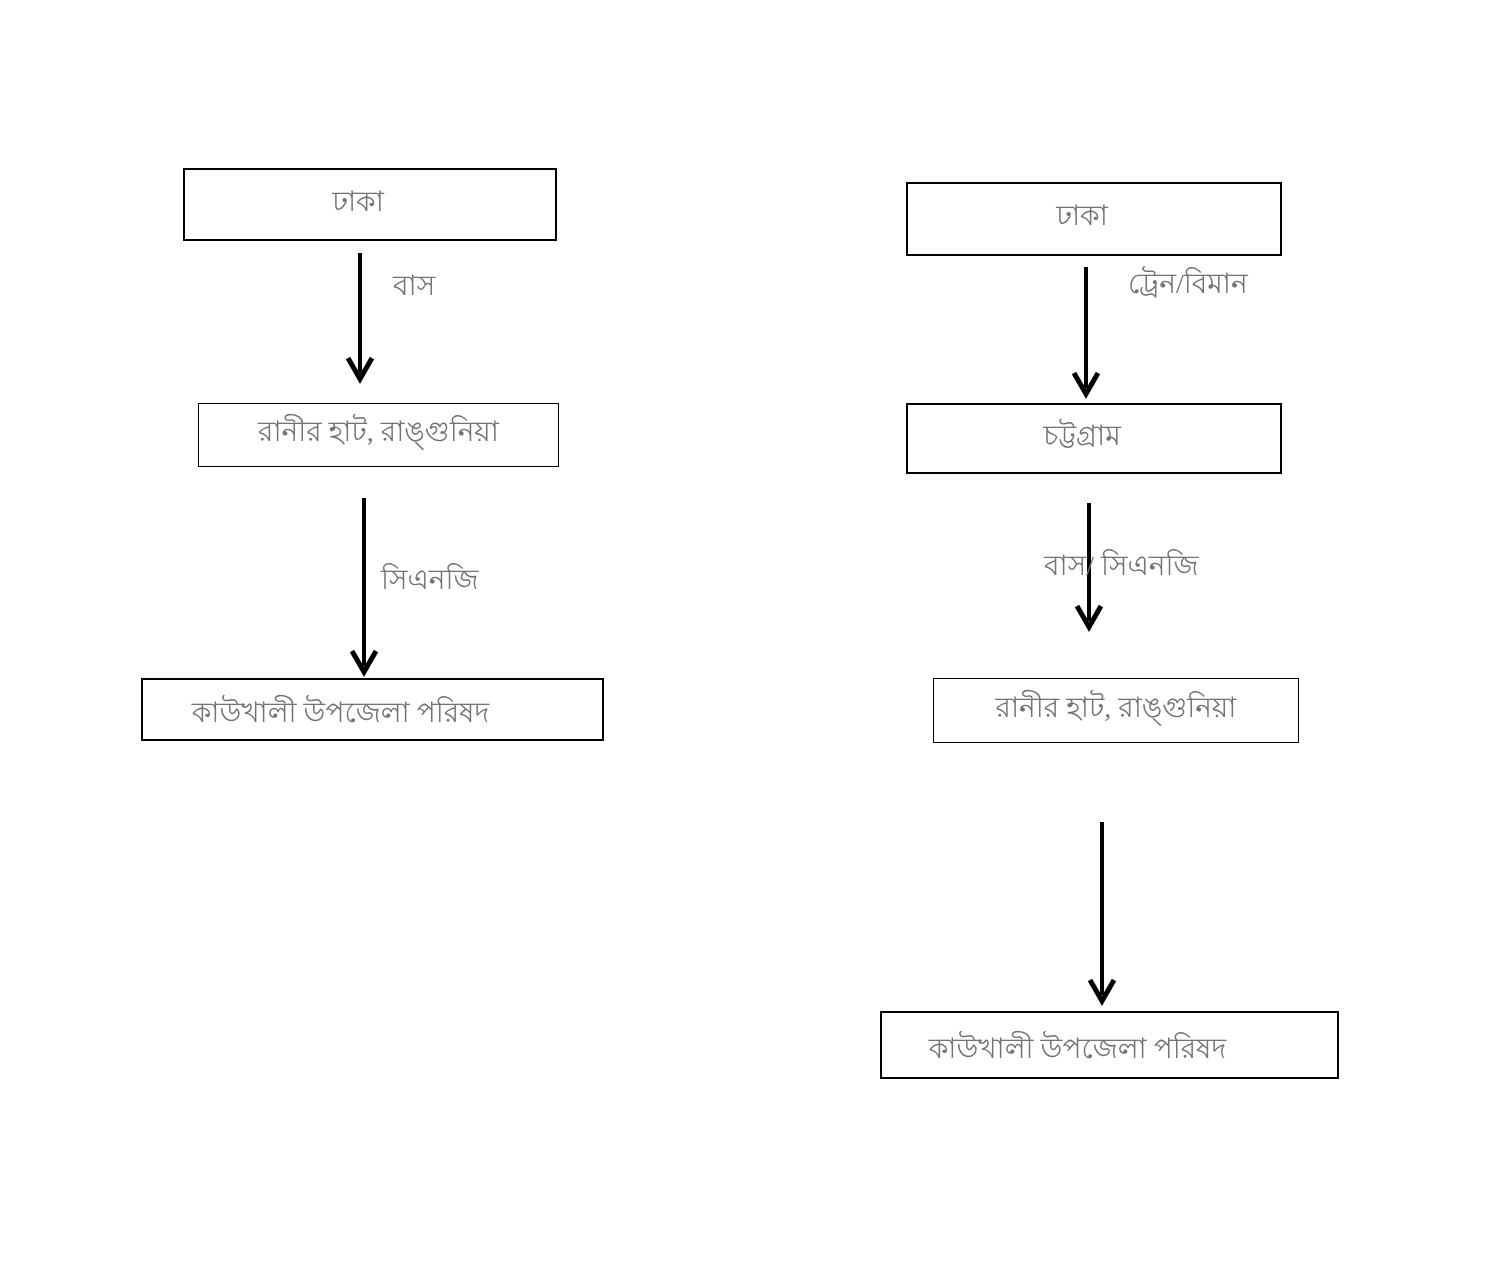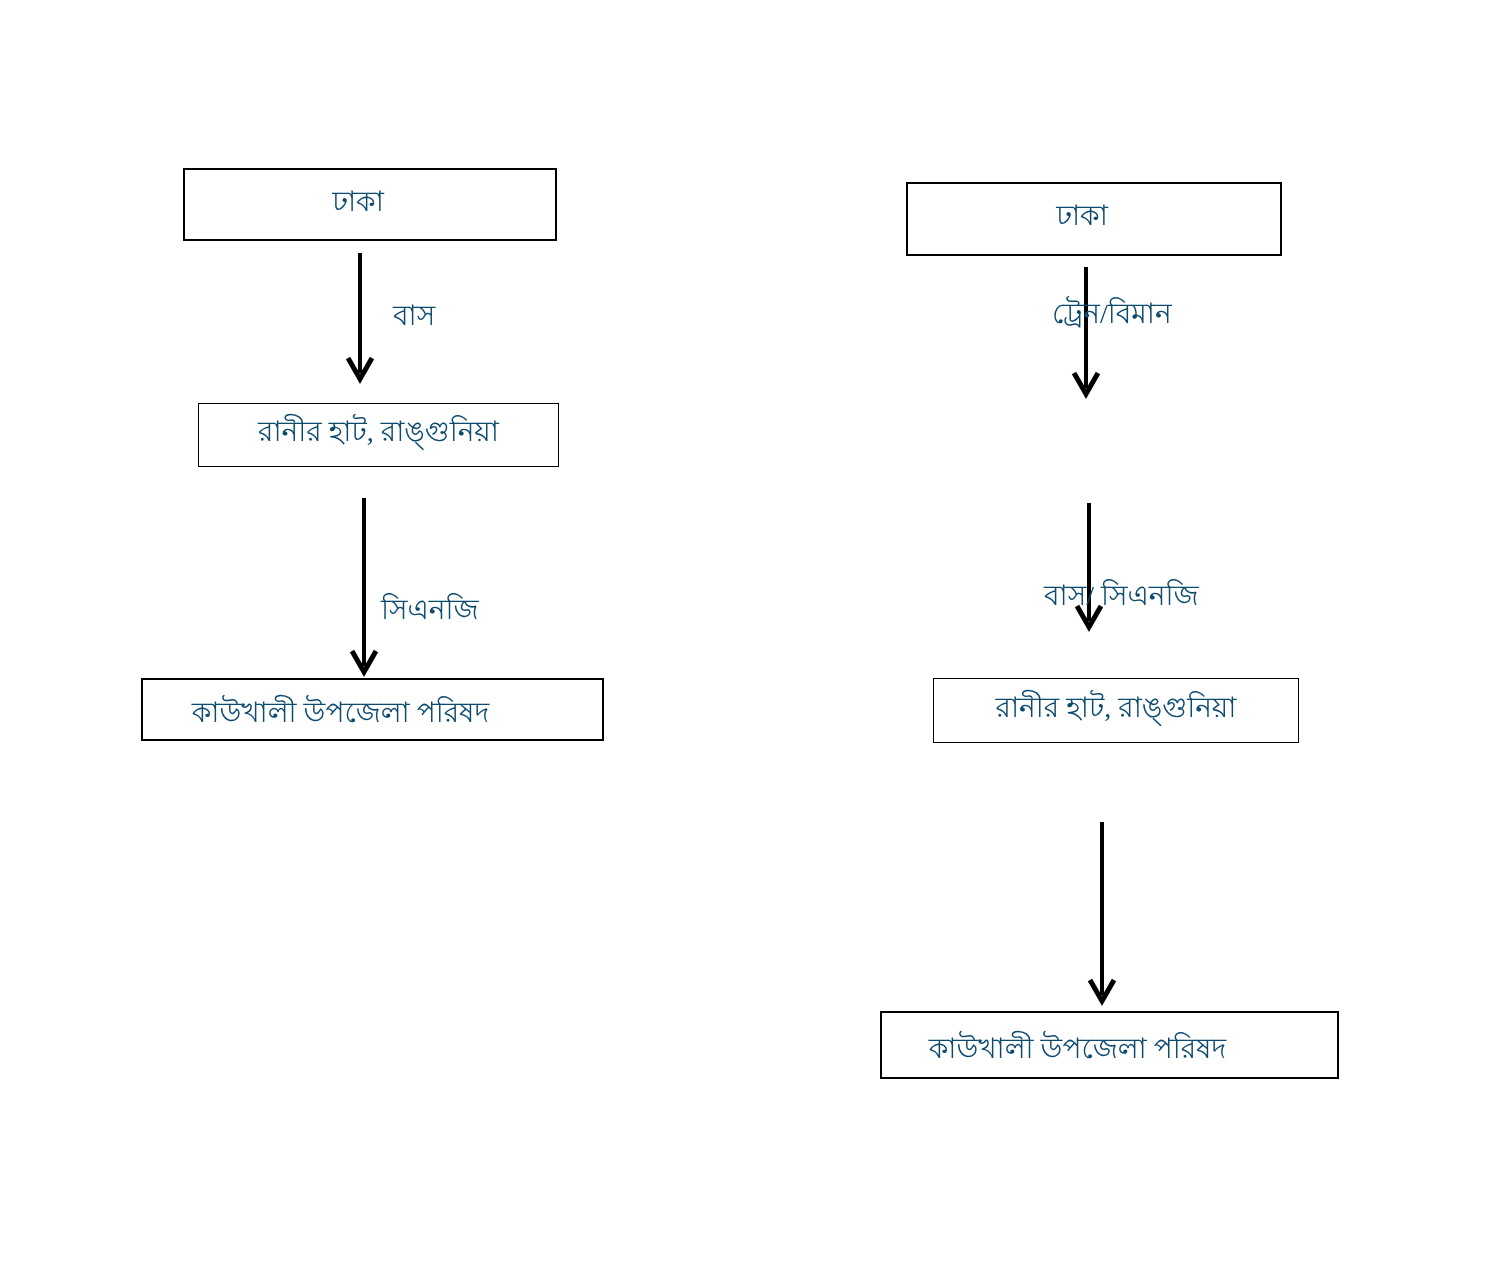--- a/index.html
+++ b/index.html
@@ -6,21 +6,21 @@
     margin: 0;
     padding: 0;
     background: #ffffff;
   }
   #canvas {
     position: relative;
     width: 1504px;
     height: 1264px;
     background: #ffffff;
     font-family: "Liberation Serif", serif;
-    color: #0c4a6e;
+    color: #737373;
     overflow: hidden;
   }
   .node-box {
     position: absolute;
     box-sizing: border-box;
     background: #ffffff;
     border: 2px solid #000000;
     display: flex;
     align-items: center;
     justify-content: center;
@@ -31,21 +31,20 @@
   }
   .node-box.thin { border-width: 1px; margin-left: 16px; }
   .node-box .lbl { padding-bottom: 6px; }
   .node-box.shift-sm .lbl { padding-right: 24px; }
   .node-box.shift-lg .lbl { padding-right: 64px; margin-top: 13px; }
   .edge-label {
     position: absolute;
     font-size: 28px;
     line-height: 1.15;
     white-space: nowrap;
-    margin-top: 30px;
   }
   .arrow-svg {
     position: absolute;
     overflow: visible;
   }
   .arrow-svg line, .arrow-svg path {
     stroke: #000000;
     fill: none;
   }
 </style>
@@ -79,22 +78,25 @@
   </div>
 
   <div class="node-box shift-sm" style="left:906px; top:182px; width:376px; height:74px;">
     <span class="lbl">ঢাকা</span>
   </div>
 
   <svg class="arrow-svg" style="left:1069px; top:265px;" width="34" height="132" viewBox="0 0 34 132">
     <line x1="17" y1="2" x2="17" y2="123" stroke-width="4"></line>
     <path d="M 5 108 L 17 129 L 29 108" stroke-width="5"></path>
   </svg>
-  <div class="edge-label" style="left:1052px; top:268px;">ট্রেন/বিমান</div>
+  <div class="edge-label" style="left:1128px; top:268px;">ট্রেন/বিমান</div>
 
+  <div class="node-box shift-sm" style="left:906px; top:403px; width:376px; height:71px;">
+    <span class="lbl">চট্টগ্রাম</span>
+  </div>
 
   <svg class="arrow-svg" style="left:1072px; top:501px;" width="34" height="129" viewBox="0 0 34 129">
     <line x1="17" y1="2" x2="17" y2="120" stroke-width="4"></line>
     <path d="M 5 105 L 17 126 L 29 105" stroke-width="5"></path>
   </svg>
   <div class="edge-label" style="left:1044px; top:550px;">বাস/ সিএনজি</div>
 
   <div class="node-box thin" style="left:917px; top:678px; width:366px; height:65px;">
     <span class="lbl">রানীর হাট, রাঙ্গুনিয়া</span>
   </div>

